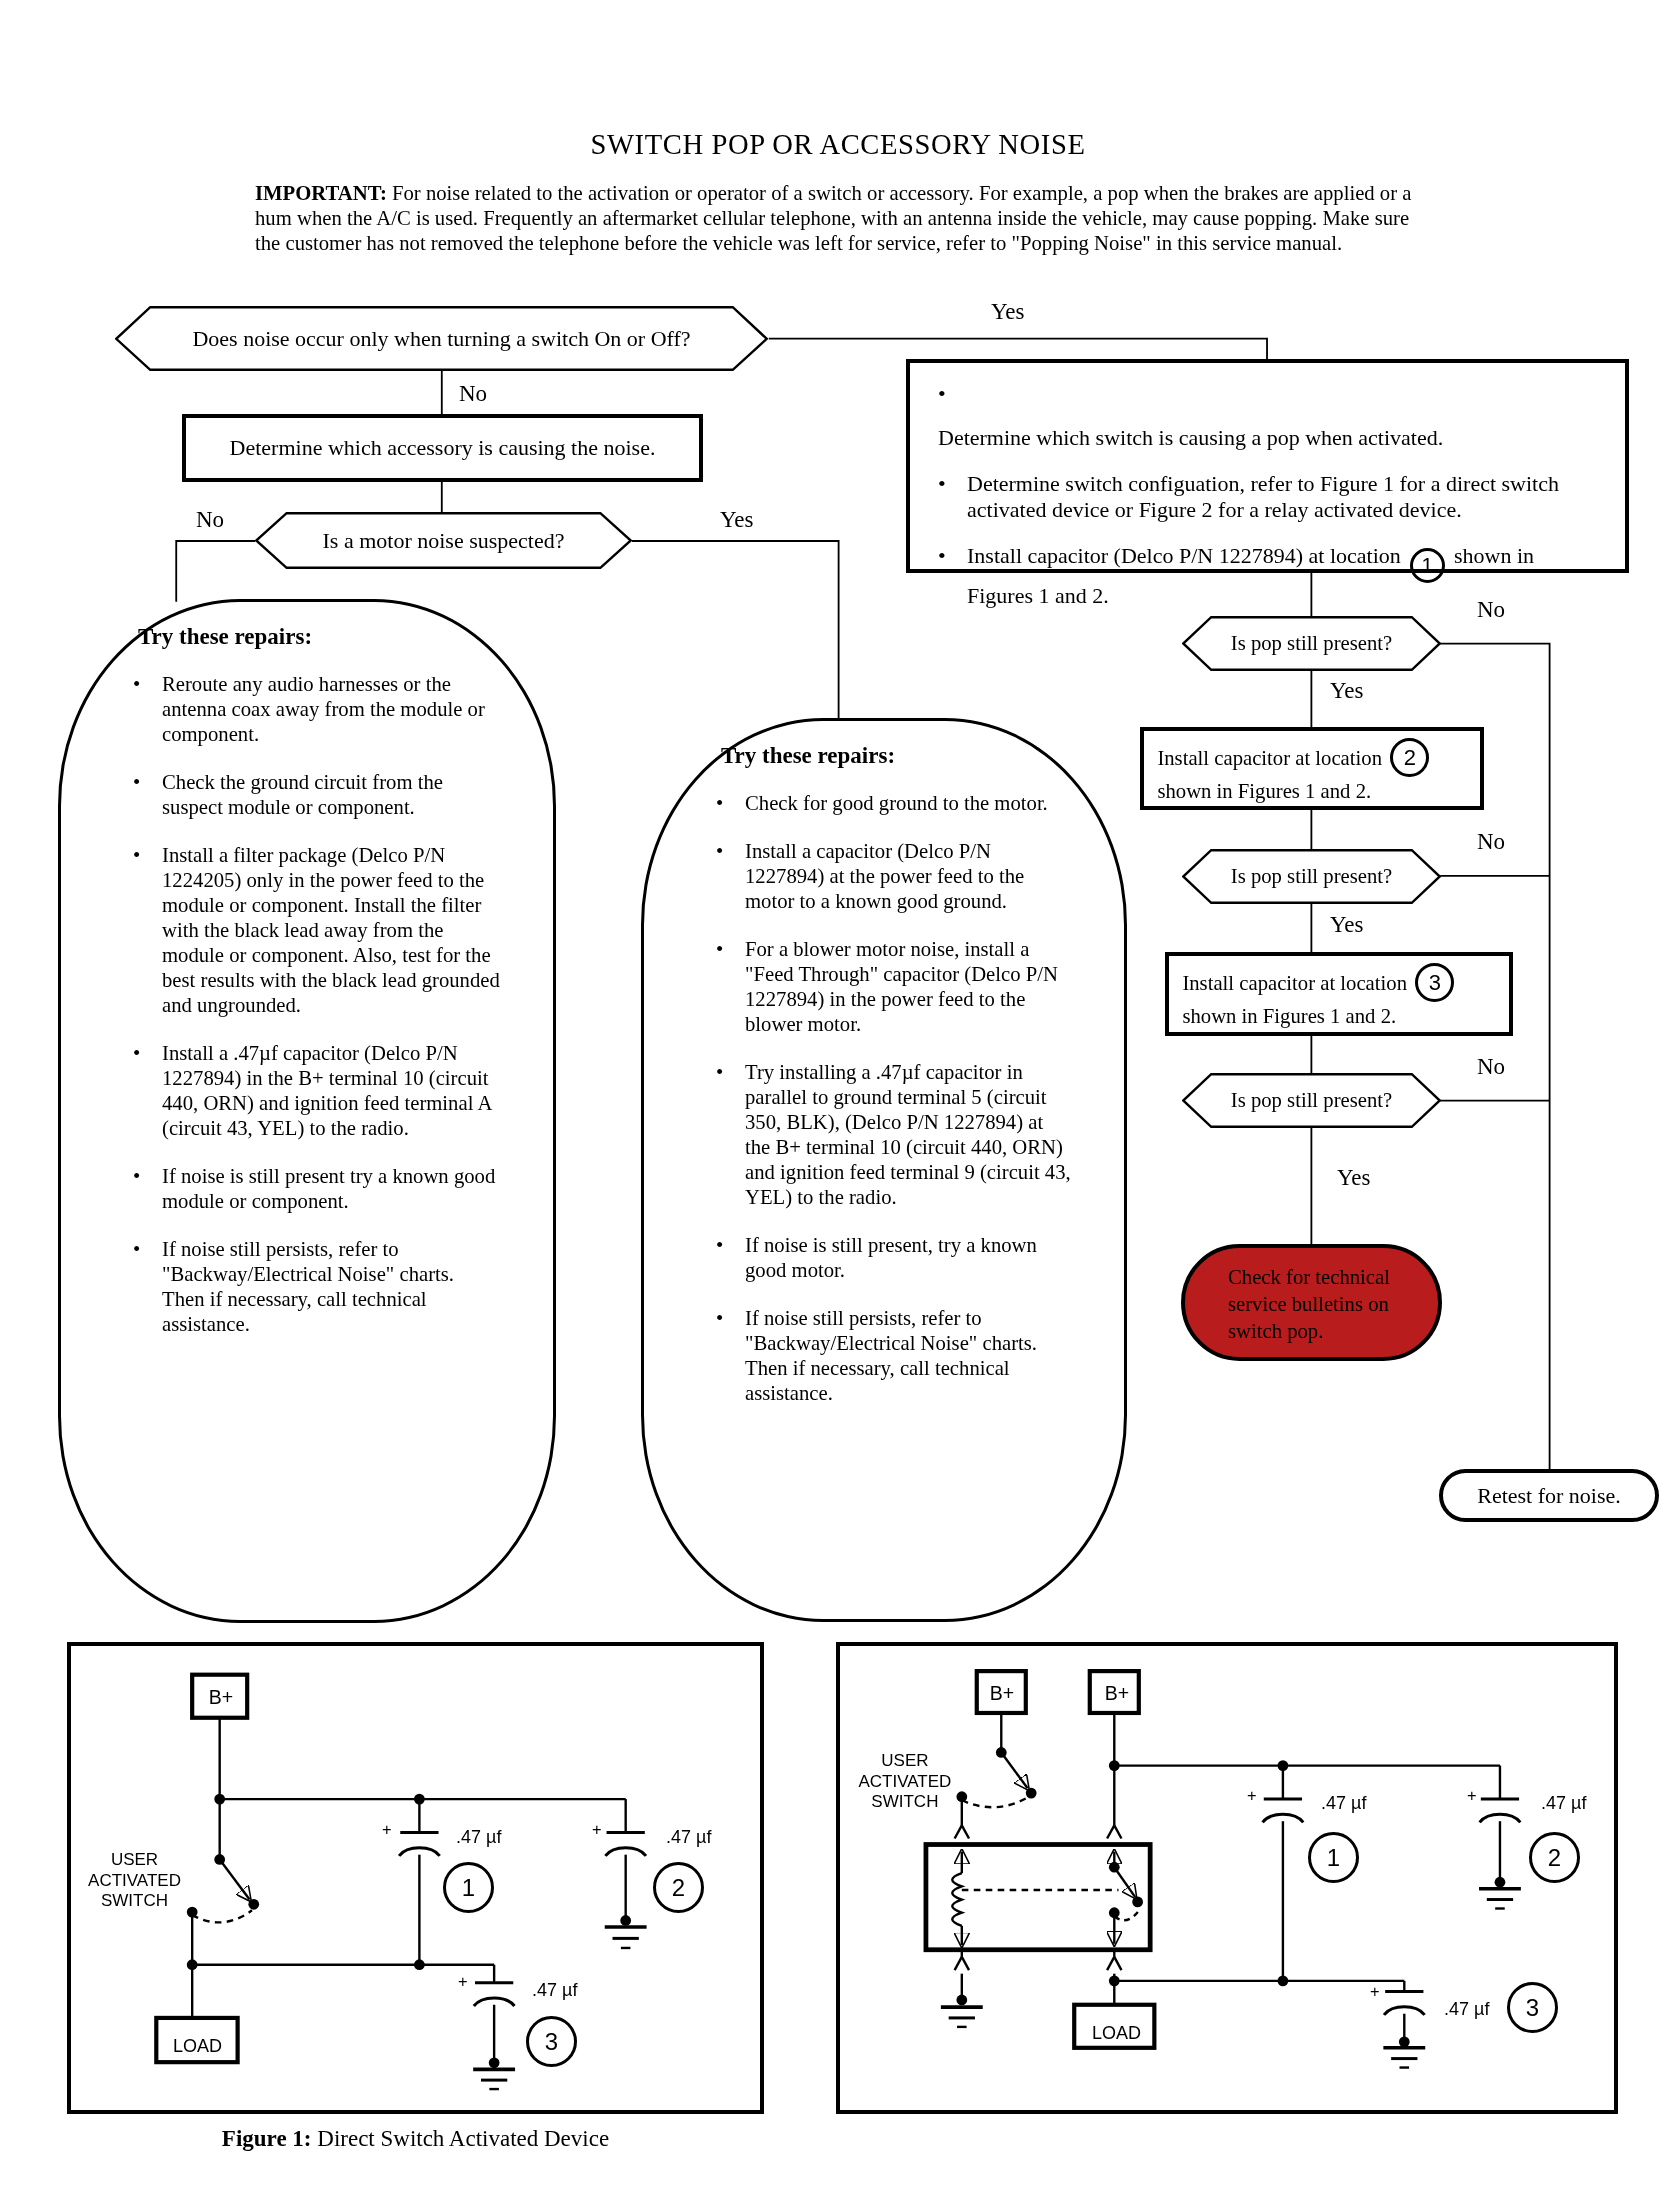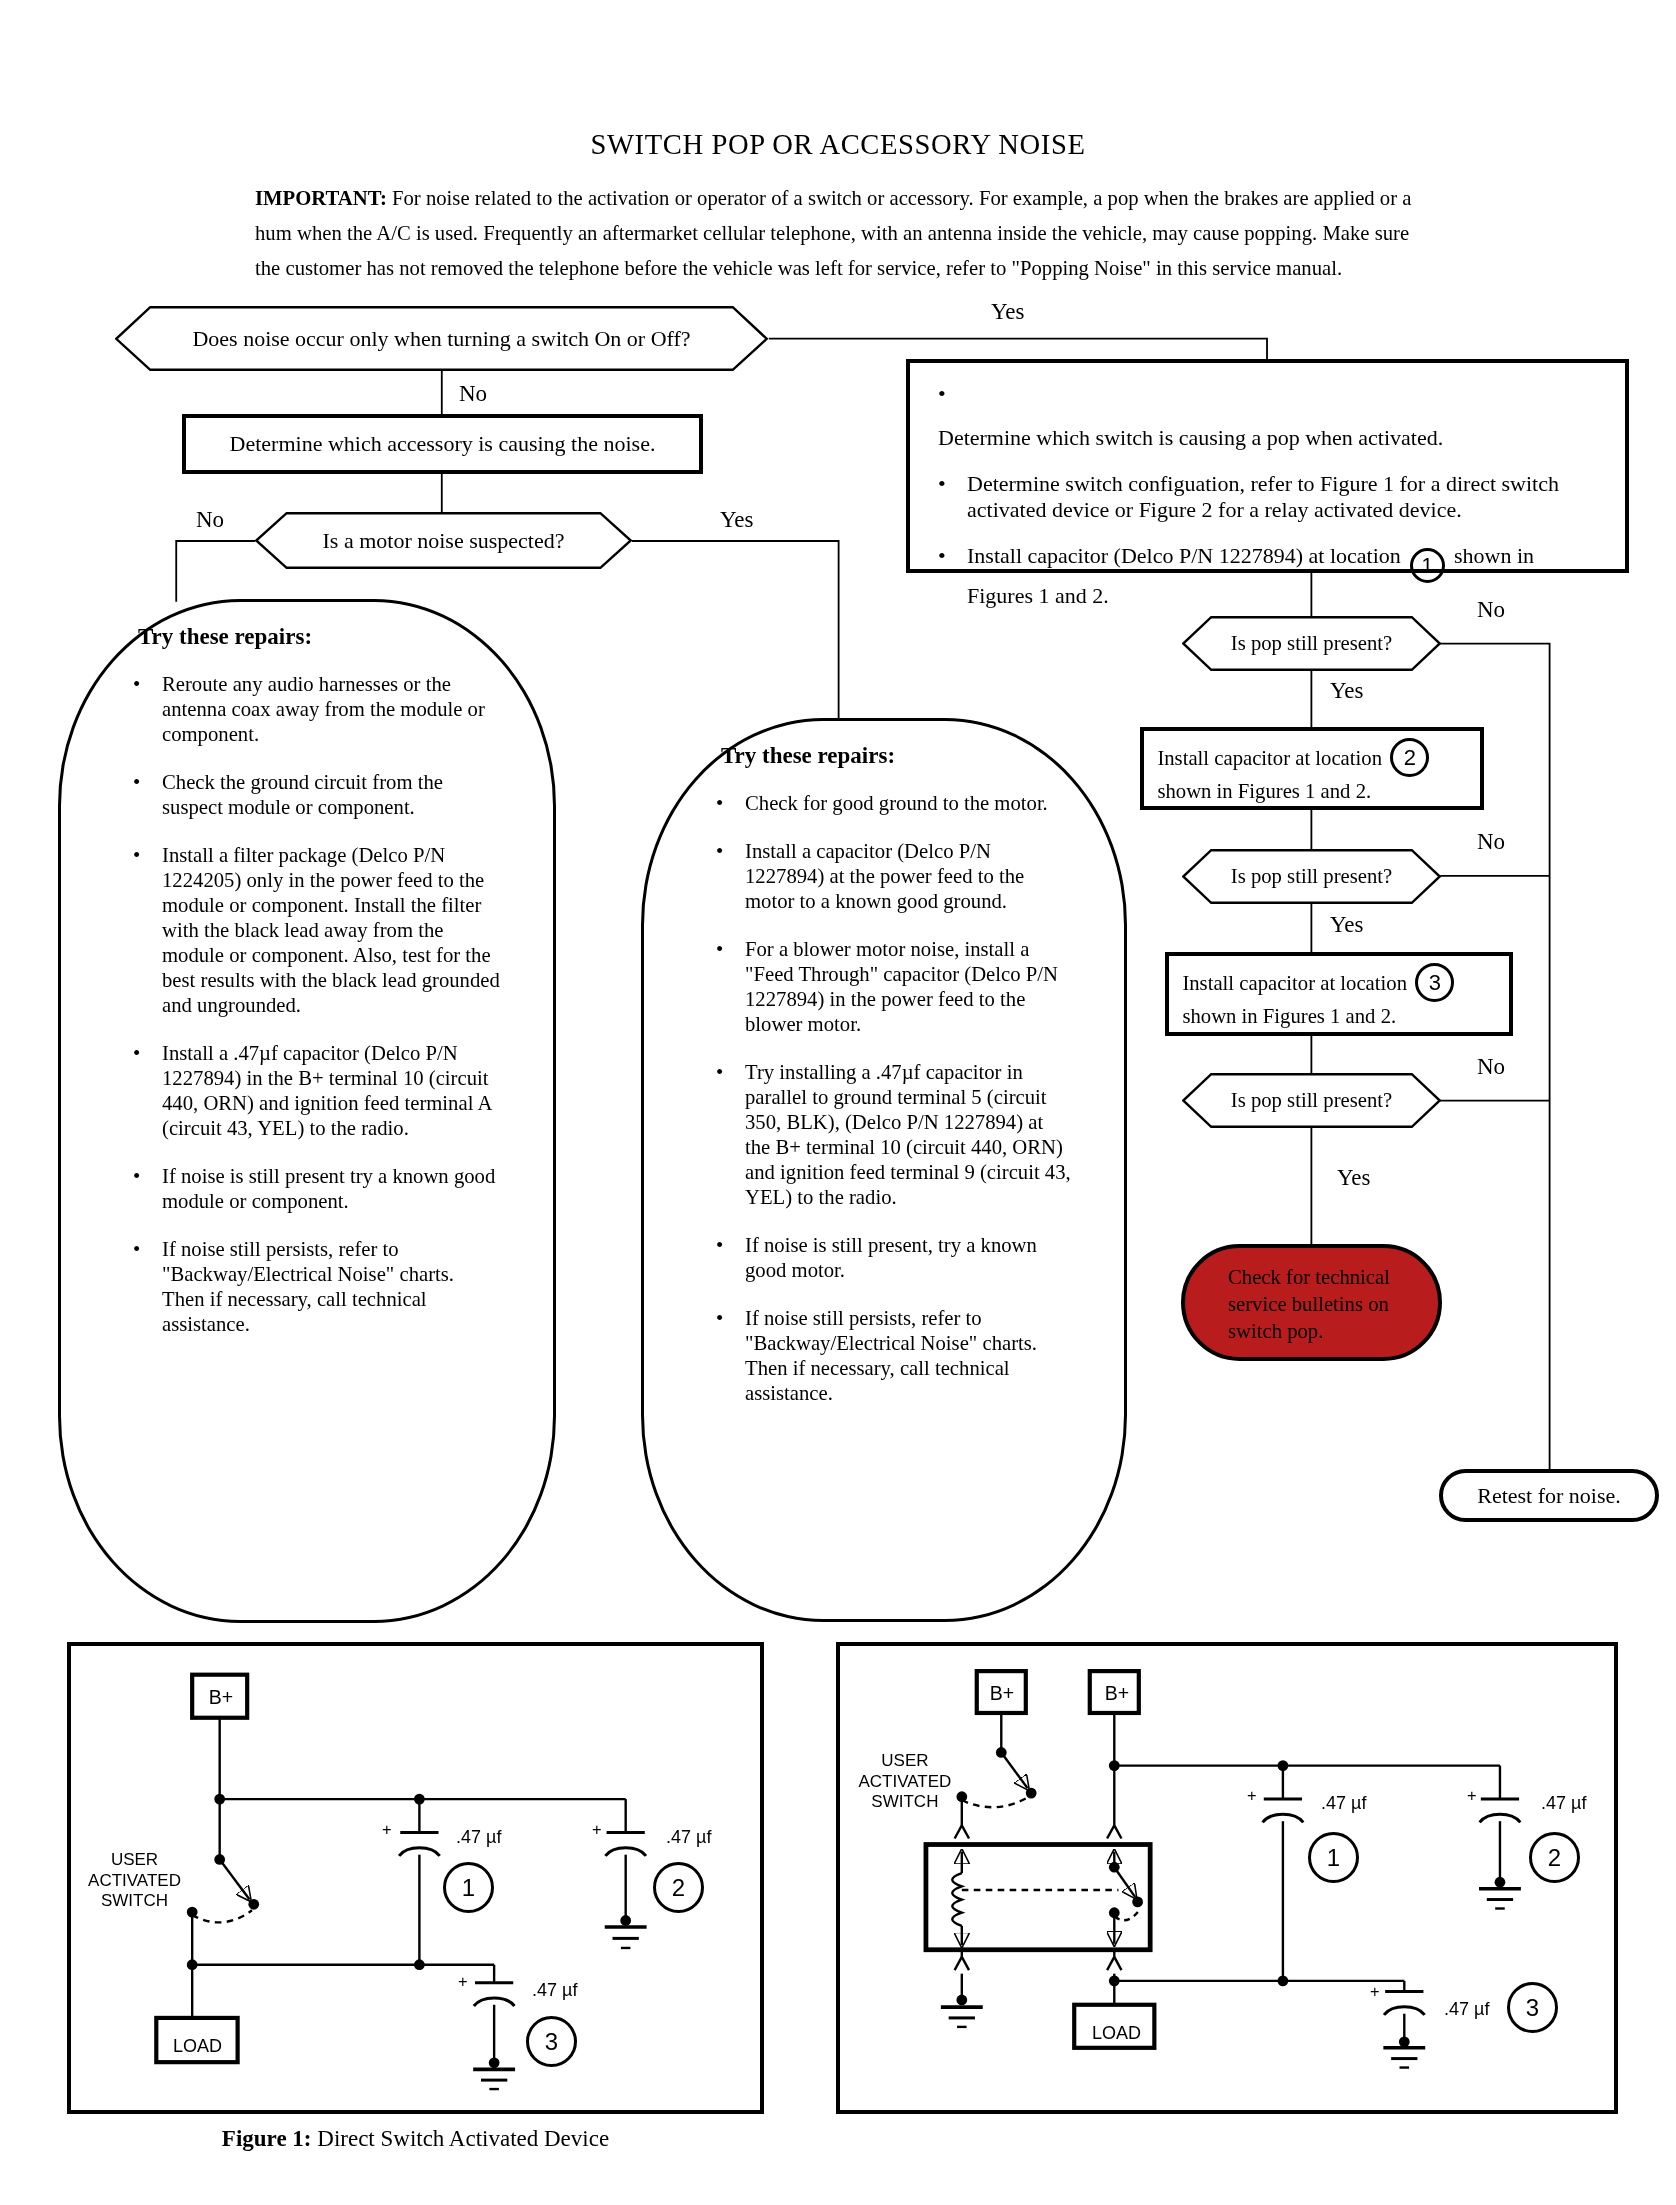--- a/index.html
+++ b/index.html
@@ -5,21 +5,21 @@
   html,body{margin:0;padding:0;background:#fff;}
   .page{position:relative;width:1676px;height:2205px;background:#fff;color:#000;
         font-family:"Liberation Serif",serif;overflow:hidden;}
   .page *{box-sizing:border-box;}
   .edges{position:absolute;left:0;top:0;width:1676px;height:2205px;}
   .edges polyline{fill:none;stroke:#000;stroke-width:3;}
   .title{position:absolute;left:0;top:58px;width:1676px;text-align:center;
          font-family:"Liberation Sans",sans-serif;font-size:56px;font-weight:400;letter-spacing:1.2px;}
   .subtitle{position:absolute;left:0;top:129px;width:1676px;text-align:center;
          font-size:28.6px;letter-spacing:0.6px;}
-  .important{position:absolute;left:255px;top:181px;width:1170px;font-size:20.7px;line-height:35px;}
+  .important{position:absolute;left:255px;top:181px;width:1170px;font-size:20.7px;line-height:25px;}
   .important .b{font-weight:700;}
   .hex{position:absolute;}
   .hex svg{position:absolute;left:0;top:0;width:100%;height:100%;}
   .hex-label{position:absolute;left:0;top:0;right:0;bottom:0;display:flex;align-items:center;
          justify-content:center;font-size:22px;}
   .rbox{position:absolute;background:#fff;border:4.3px solid #000;display:flex;align-items:center;
          justify-content:center;text-align:center;font-size:22px;}
   .bbox{position:absolute;background:#fff;border:4.9px solid #000;padding:16px 24px 9.7px 28px;font-size:22px;line-height:25.5px;}
   .obox{position:absolute;background:#fff;border:3.6px solid #000;border-radius:182px/207px;
          padding:22px 53px 12px 72px;font-size:20.7px;line-height:25px;}
@@ -86,21 +86,21 @@
 
   <div class="hex" style="left:115px;top:306px;width:653px;height:65px">
     <svg viewBox="0 0 1075 107" preserveAspectRatio="none">
       <polygon points="58,2 1017,2 1073,54 1017,105 58,105 2,54" fill="#fff" stroke="#000" stroke-width="4"></polygon>
       </svg>
     <div class="hex-label">Does noise occur only when turning a switch On or Off?</div>
   </div>
   <div class="edge-label" style="left:991px;top:299px">Yes</div>
   <div class="edge-label" style="left:459px;top:381px">No</div>
 
-  <div class="rbox" style="left:182px;top:414px;width:521px;height:60px">
+  <div class="rbox" style="left:182px;top:414px;width:521px;height:68px">
     <span>Determine which accessory is causing the noise.</span>
   </div>
 
   <div class="hex" style="left:255px;top:512px;width:377px;height:57px">
     <svg viewBox="0 0 620 94" preserveAspectRatio="none">
       <polygon points="52,2 568,2 618,47 568,92 52,92 2,47" fill="#fff" stroke="#000" stroke-width="4"></polygon>
       </svg>
     <div class="hex-label">Is a motor noise suspected?</div>
   </div>
   <div class="edge-label" style="left:196px;top:507px">No</div>

